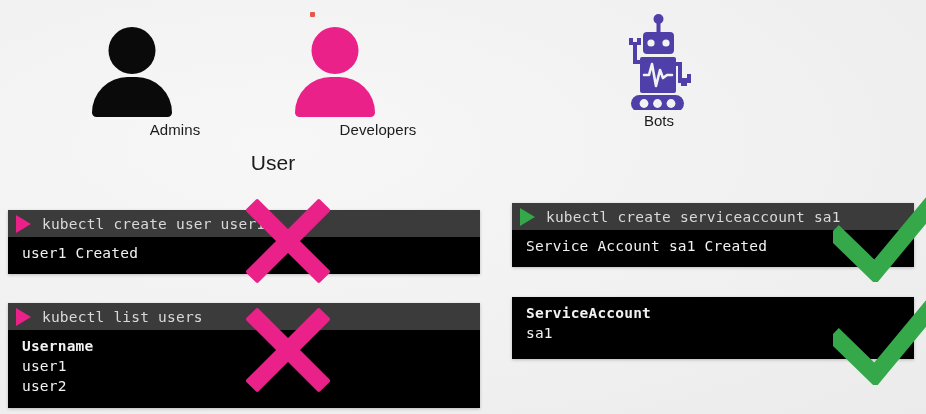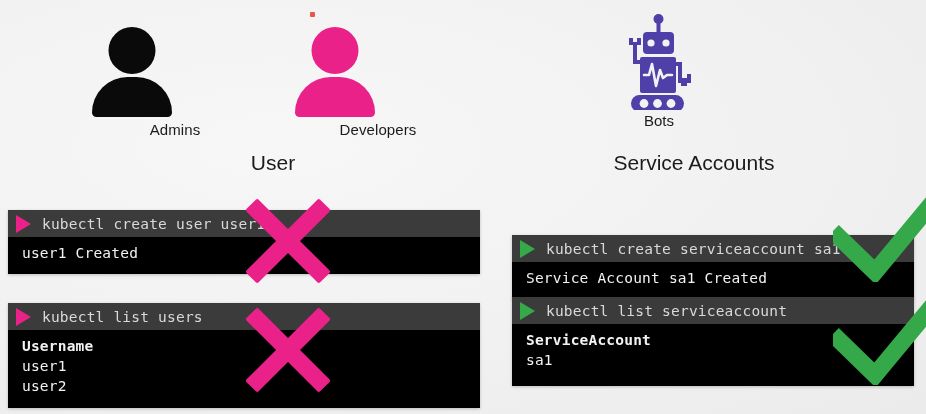--- a/index.html
+++ b/index.html
@@ -134,21 +134,21 @@
     white-space: pre;
     line-height: 20px;
     letter-spacing: .2px;
   }
   .term-line.bold { font-weight: bold; }
 
   #terminal-create-user   { left: 8px;   top: 210px; width: 472px; }
   #terminal-create-user .term-body   { height: 37px; }
   #terminal-list-users    { left: 8px;   top: 303px; width: 472px; }
   #terminal-list-users .term-body    { height: 78px; }
-  #terminal-create-sa     { left: 512px; top: 203px; width: 402px; margin-top: 32px; }
+  #terminal-create-sa     { left: 512px; top: 203px; width: 402px; }
   #terminal-create-sa .term-body     { height: 37px; }
   #terminal-list-sa       { left: 512px; top: 297px; width: 402px; }
   #terminal-list-sa .term-body       { height: 62px; }
 
   
   .mark { position: absolute; pointer-events: none; }
 
   .cross { width: 90px; height: 90px; }
   .cross span {
     position: absolute;
@@ -212,21 +212,20 @@
         <circle cx="38.5" cy="91.5" r="4.4"></circle>
         <circle cx="52" cy="91.5" r="4.4"></circle>
       </g>
 
       <polyline points="25,63 30,63 33,52 37,74 41,58 44,66 48,63 53,63" fill="none" stroke="#f2f2f2" stroke-width="2.6" stroke-linejoin="round" stroke-linecap="round"></polyline>
     </svg>
     <div class="caption">Bots</div>
   </div>
 
   <div class="abs col-heading" id="user-heading">User</div>
-  <div class="abs col-heading" id="service-accounts-heading">Service Accounts</div>
 
   <div class="terminal" id="terminal-create-user">
     <div class="term-title">
       <div class="term-arrow"></div>
       <div class="term-cmd">kubectl create user user1</div>
     </div>
     <div class="term-body">
       <div class="term-line">user1 Created</div>
     </div>
   </div>
@@ -247,24 +246,20 @@
     <div class="term-title">
       <div class="term-arrow green"></div>
       <div class="term-cmd">kubectl create serviceaccount sa1</div>
     </div>
     <div class="term-body">
       <div class="term-line">Service Account sa1 Created</div>
     </div>
   </div>
 
   <div class="terminal" id="terminal-list-sa">
-    <div class="term-title">
-      <div class="term-arrow green"></div>
-      <div class="term-cmd">kubectl list serviceaccount</div>
-    </div>
     <div class="term-body">
       <div class="term-line bold">ServiceAccount</div>
       <div class="term-line">sa1</div>
     </div>
   </div>
 
   <div class="mark cross" id="cross-create-user">
     <span class="a"></span>
       <span class="b"></span>
   </div>

